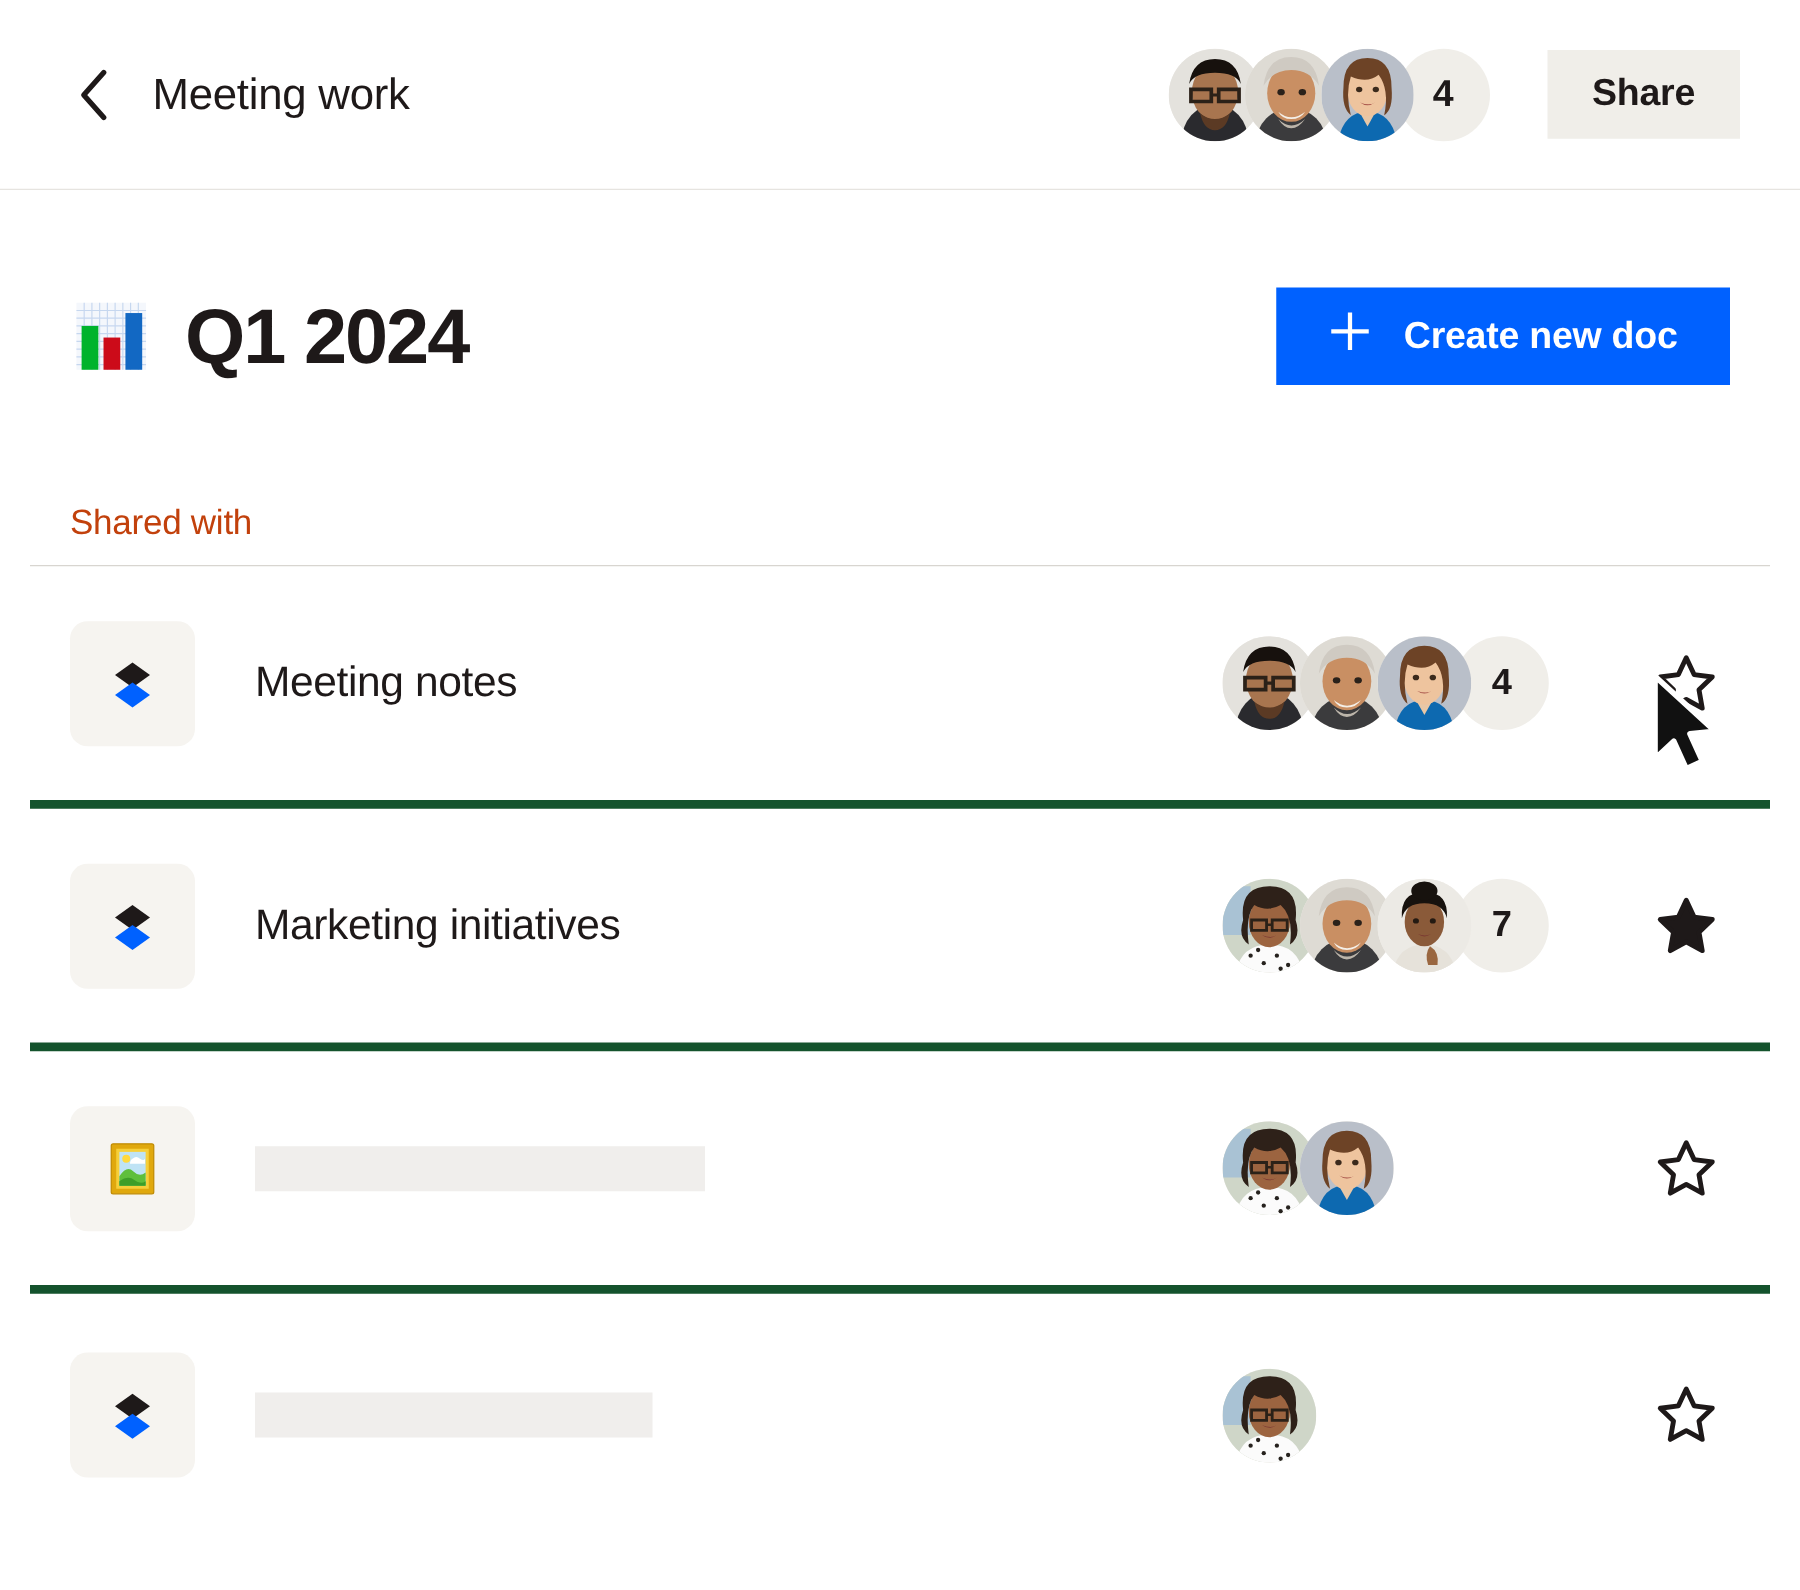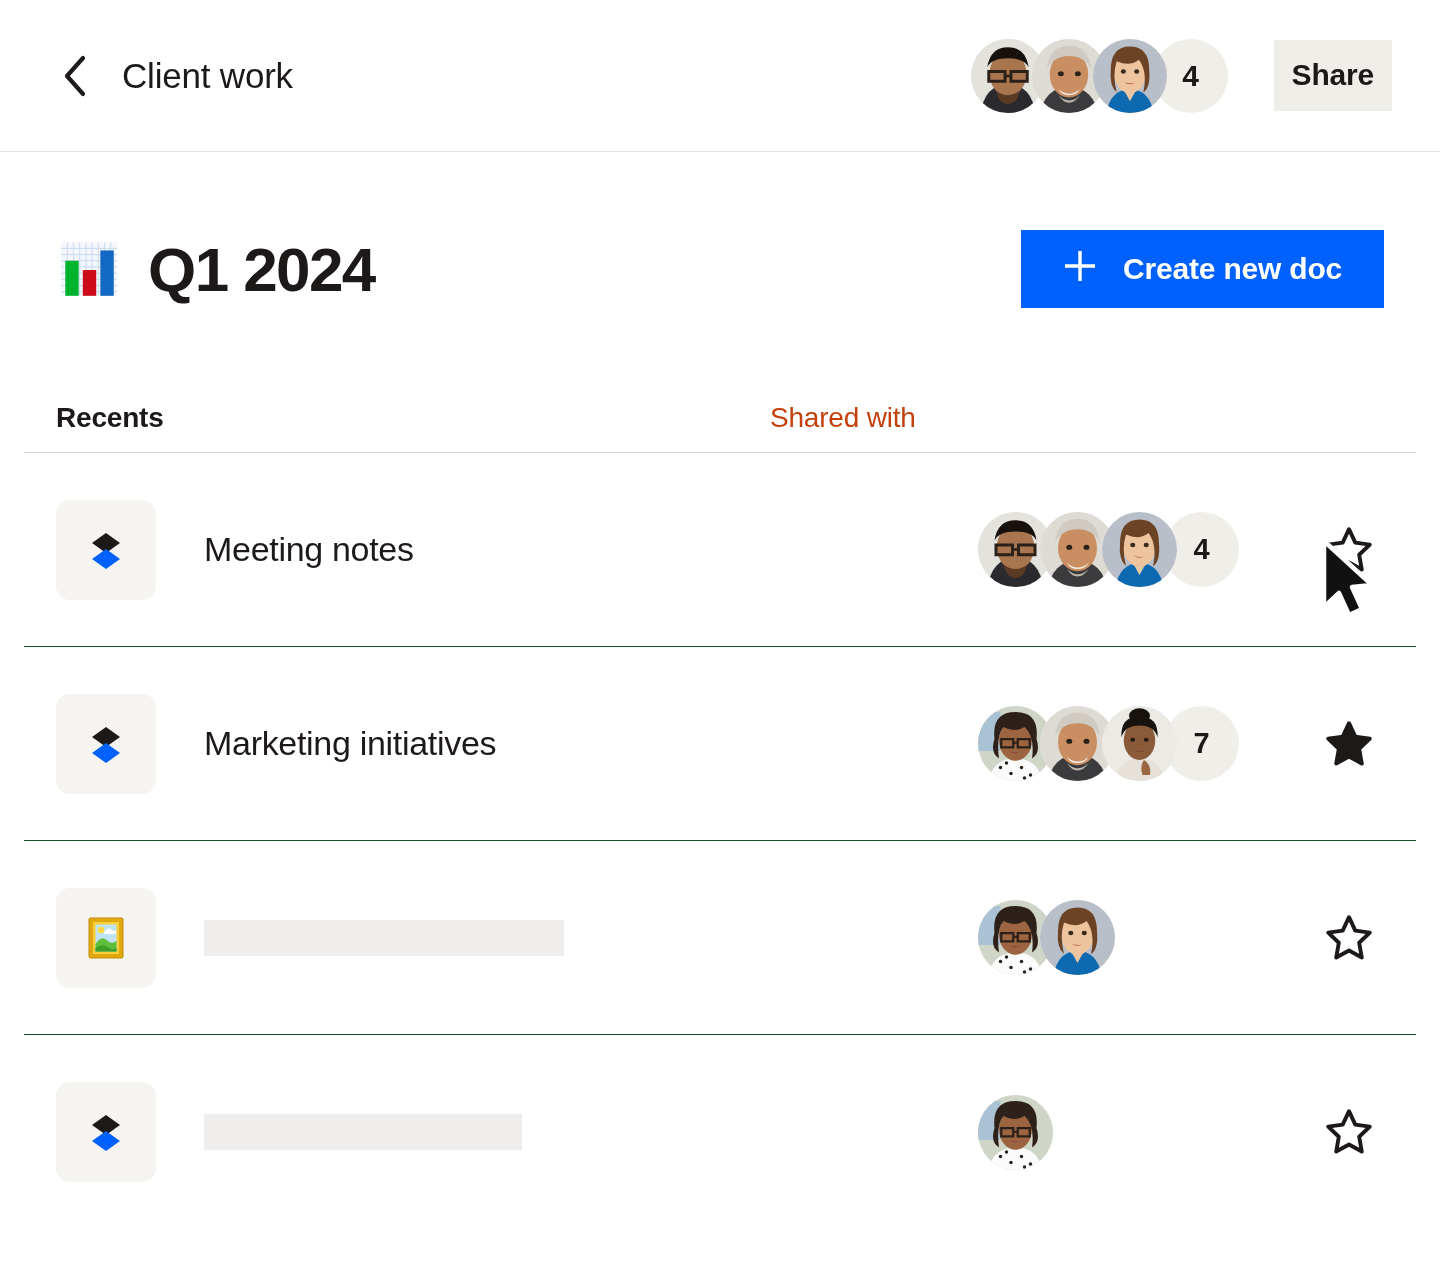--- a/index.html
+++ b/index.html
@@ -72,21 +72,21 @@
   .stack-md .avatar { width: 75px; height: 75px; }
   .stack-md .avatar-count { width: 75px; height: 75px; font-size: 29px; }
 
   
   .share-btn {
     background: #f0eee9;
     color: #1e1919;
     font-size: 30px;
     font-weight: 700;
     letter-spacing: -0.2px;
-    padding: 19px 18px;
+    padding: 19px 36px;
     border: none;
     cursor: pointer;
     font-family: inherit;
     line-height: 1.08;
   }
 
   
   .title-row {
     display: flex;
     align-items: center;
@@ -158,21 +158,21 @@
     font-weight: 400;
     color: #c2410c;
     letter-spacing: -0.2px;
   }
 
   .row {
     display: flex;
     align-items: center;
     height: 194px;
     padding: 0 32px;
-    border-bottom: 1px solid #14532d;
+    border-bottom: 7px solid #14532d;
     cursor: pointer;
   }
   .row:last-child { border-bottom: none; }
 
   .file-icon-box {
     width: 100px;
     height: 100px;
     border-radius: 14px;
     background: #f6f4f0;
     display: flex;
@@ -221,21 +221,21 @@
 <body>
 
 <div class="topbar">
   <div class="back-btn">
     <span>
       <svg width="26" height="42" viewBox="0 0 26 42" fill="none">
         <path d="M21 3 L5 21 L21 39" stroke="#1e1919" stroke-width="4.2" stroke-linecap="round" stroke-linejoin="round"></path>
       </svg>
     </span>
   </div>
-  <div class="topbar-title">Client work</div>
+  <div class="topbar-title">Meeting work</div>
 
   <div class="topbar-right">
     <div class="avatar-stack stack-lg">
 
       <div class="avatar">
         <svg viewBox="0 0 100 100">
           <rect width="100" height="100" fill="#e4e2dd"></rect>
           <ellipse cx="50" cy="100" rx="36" ry="40" fill="#2a2a2e"></ellipse>
           <ellipse cx="50" cy="47" rx="25" ry="30" fill="#a8754f"></ellipse>
           <path d="M22 38 Q26 11 50 11 Q74 11 78 38 Q72 26 50 26 Q28 26 22 38Z" fill="#17110d"></path>
@@ -305,21 +305,20 @@
   <span class="cursor">
     <svg width="62" height="84" viewBox="0 0 62 84">
       <path d="M6 4 L6 70 L21 56 L31 78 L44 72 L34 50 L54 48 Z" fill="#111111" stroke="#ffffff" stroke-width="4.5" stroke-linejoin="round"></path>
     </svg>
   </span>
 </div>
 
 <div class="list">
 
   <div class="col-head">
-    <div class="col-name">Recents</div>
     <div class="col-shared">Shared with</div>
   </div>
 
   <div id="rows-container">
       <div class="row">
         <div class="file-icon-box">
           <span>
             <svg width="52" height="52" viewBox="0 0 52 52">
       <path d="M26 9 L40 19 L26 29 L12 19 Z" fill="#1e1919"></path>
       <path d="M26 25 L40 35 L26 45 L12 35 Z" fill="#0061ff"></path>

